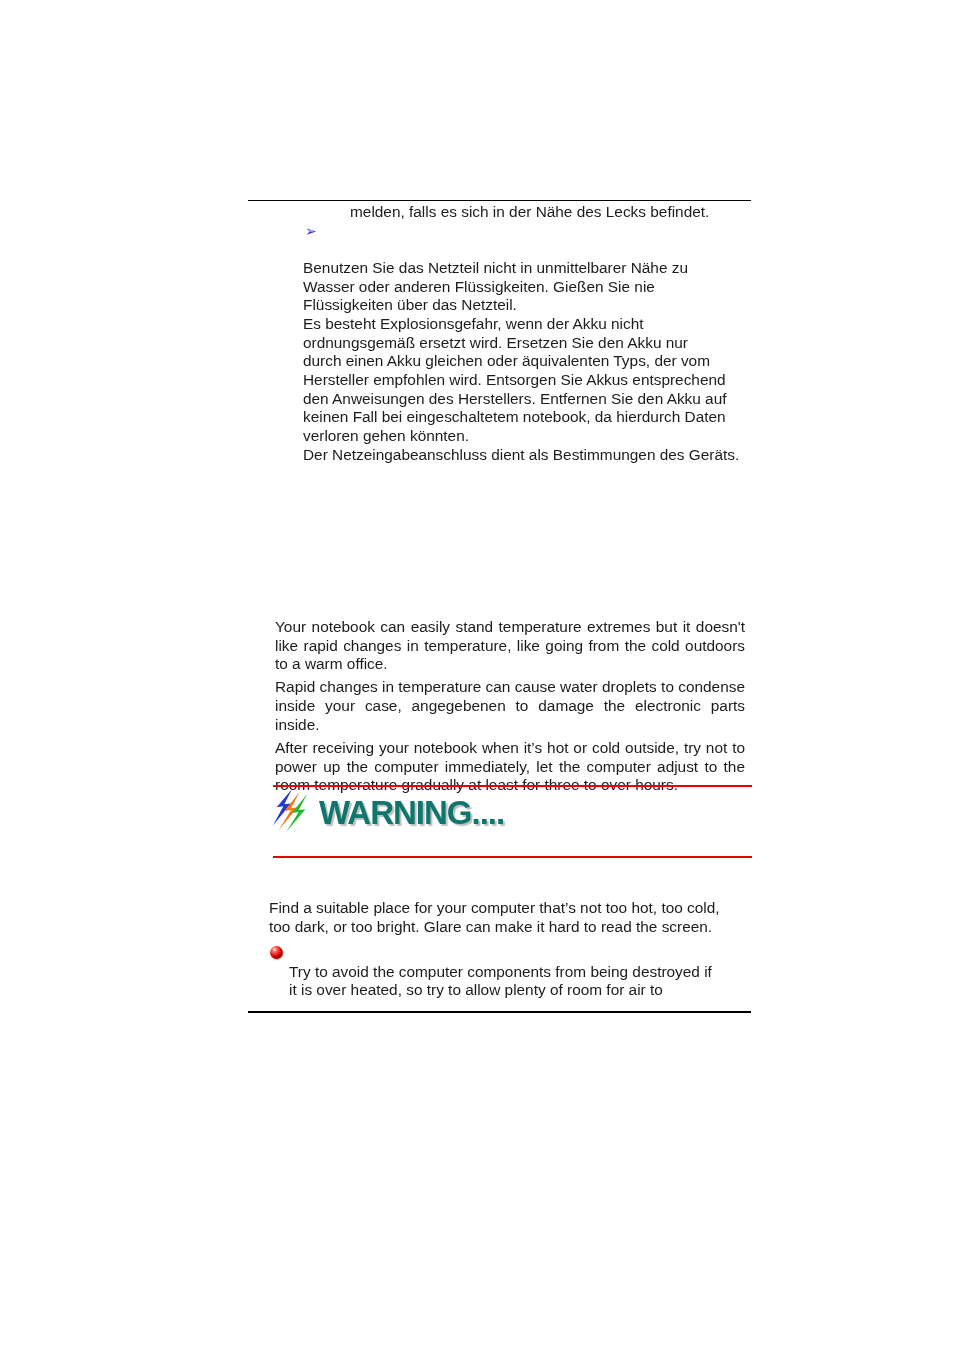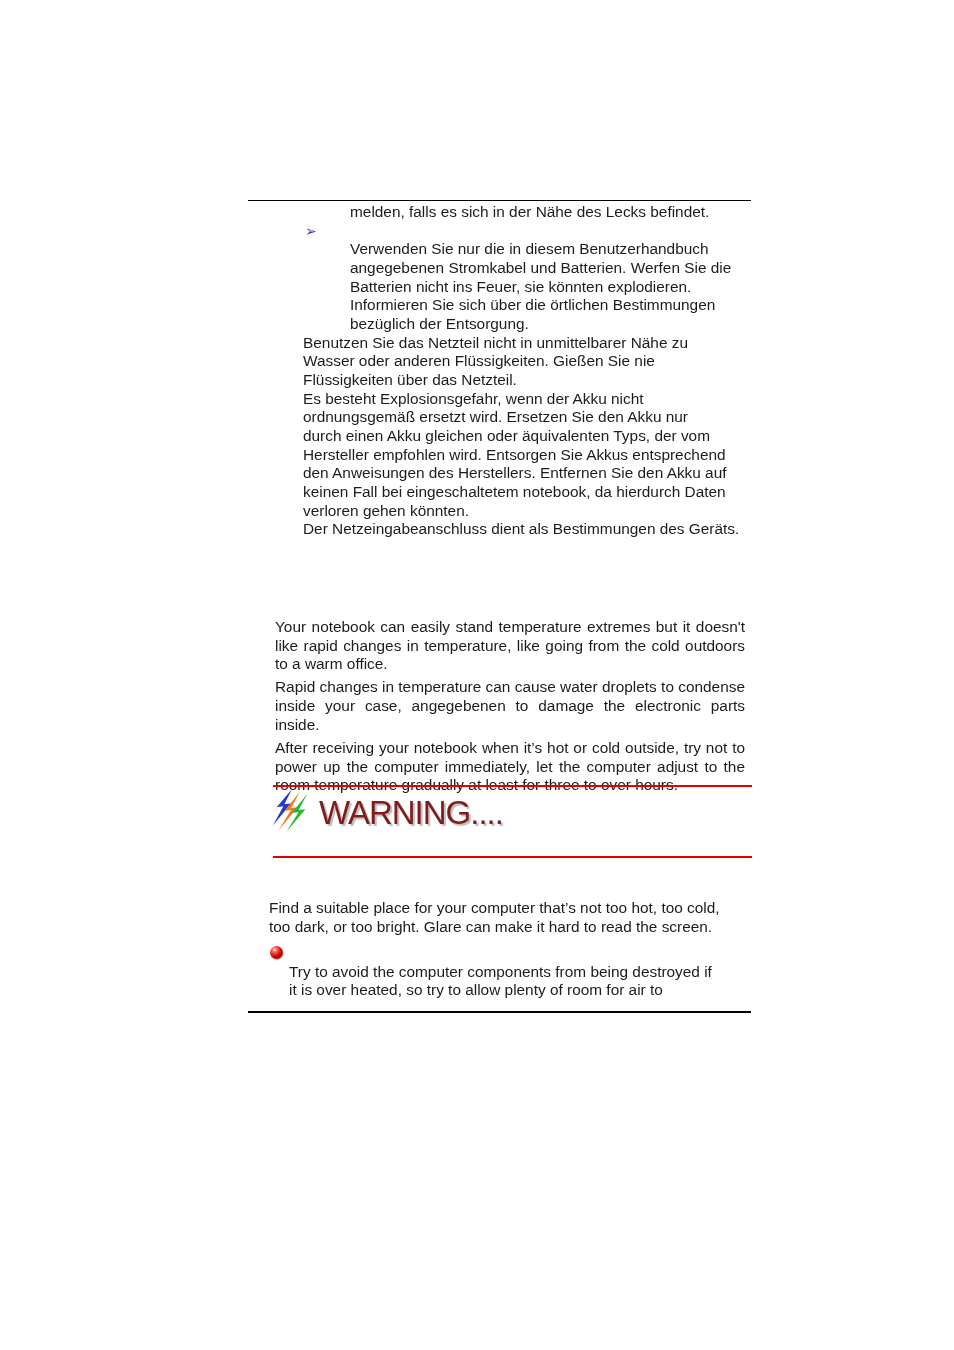--- a/index.html
+++ b/index.html
@@ -84,23 +84,23 @@
   .warning-row {
     position: absolute;
     left: 272px;
     top: 790px;
     display: flex;
     align-items: center;
     gap: 7px;
   }
   .warning-text {
     font-size: 33px;
-    font-weight: 400;
+    font-weight: 700;
     letter-spacing: -1px;
-    color: #7f1d1d;
+    color: #0f766e;
     text-shadow: 2px 2px 1px #bfbfbf;
     line-height: 1;
   }
   .bolt-icon { display: block; }
 
   
   .find-para {
     position: absolute;
     left: 269px;
     top: 899px;
@@ -130,25 +130,21 @@
 </head>
 <body>
 
 <div class="page">
 
   <div class="rule rule-top"></div>
 
   <div class="german body-text">
     <div class="g-cont">melden, falls es sich in der Nähe des Lecks befindet.</div>
     <div class="g-item">
-      <span class="g-arrow">➢</span><span>Verwenden Sie nur die in diesem Benutzerhandbuch
-angegebenen Stromkabel und Batterien. Werfen Sie die
-Batterien nicht ins Feuer, sie könnten explodieren.
-Informieren Sie sich über die örtlichen Bestimmungen
-bezüglich der Entsorgung.</span>
+      <span class="g-arrow">➢</span>
     </div>
     <div class="g-para">Benutzen Sie das Netzteil nicht in unmittelbarer Nähe zu
 Wasser oder anderen Flüssigkeiten. Gießen Sie nie
 Flüssigkeiten über das Netzteil.</div>
     <div class="g-para">Es besteht Explosionsgefahr, wenn der Akku nicht
 ordnungsgemäß ersetzt wird. Ersetzen Sie den Akku nur
 durch einen Akku gleichen oder äquivalenten Typs, der vom
 Hersteller empfohlen wird. Entsorgen Sie Akkus entsprechend
 den Anweisungen des Herstellers. Entfernen Sie den Akku auf
 keinen Fall bei eingeschaltetem notebook, da hierdurch Daten

